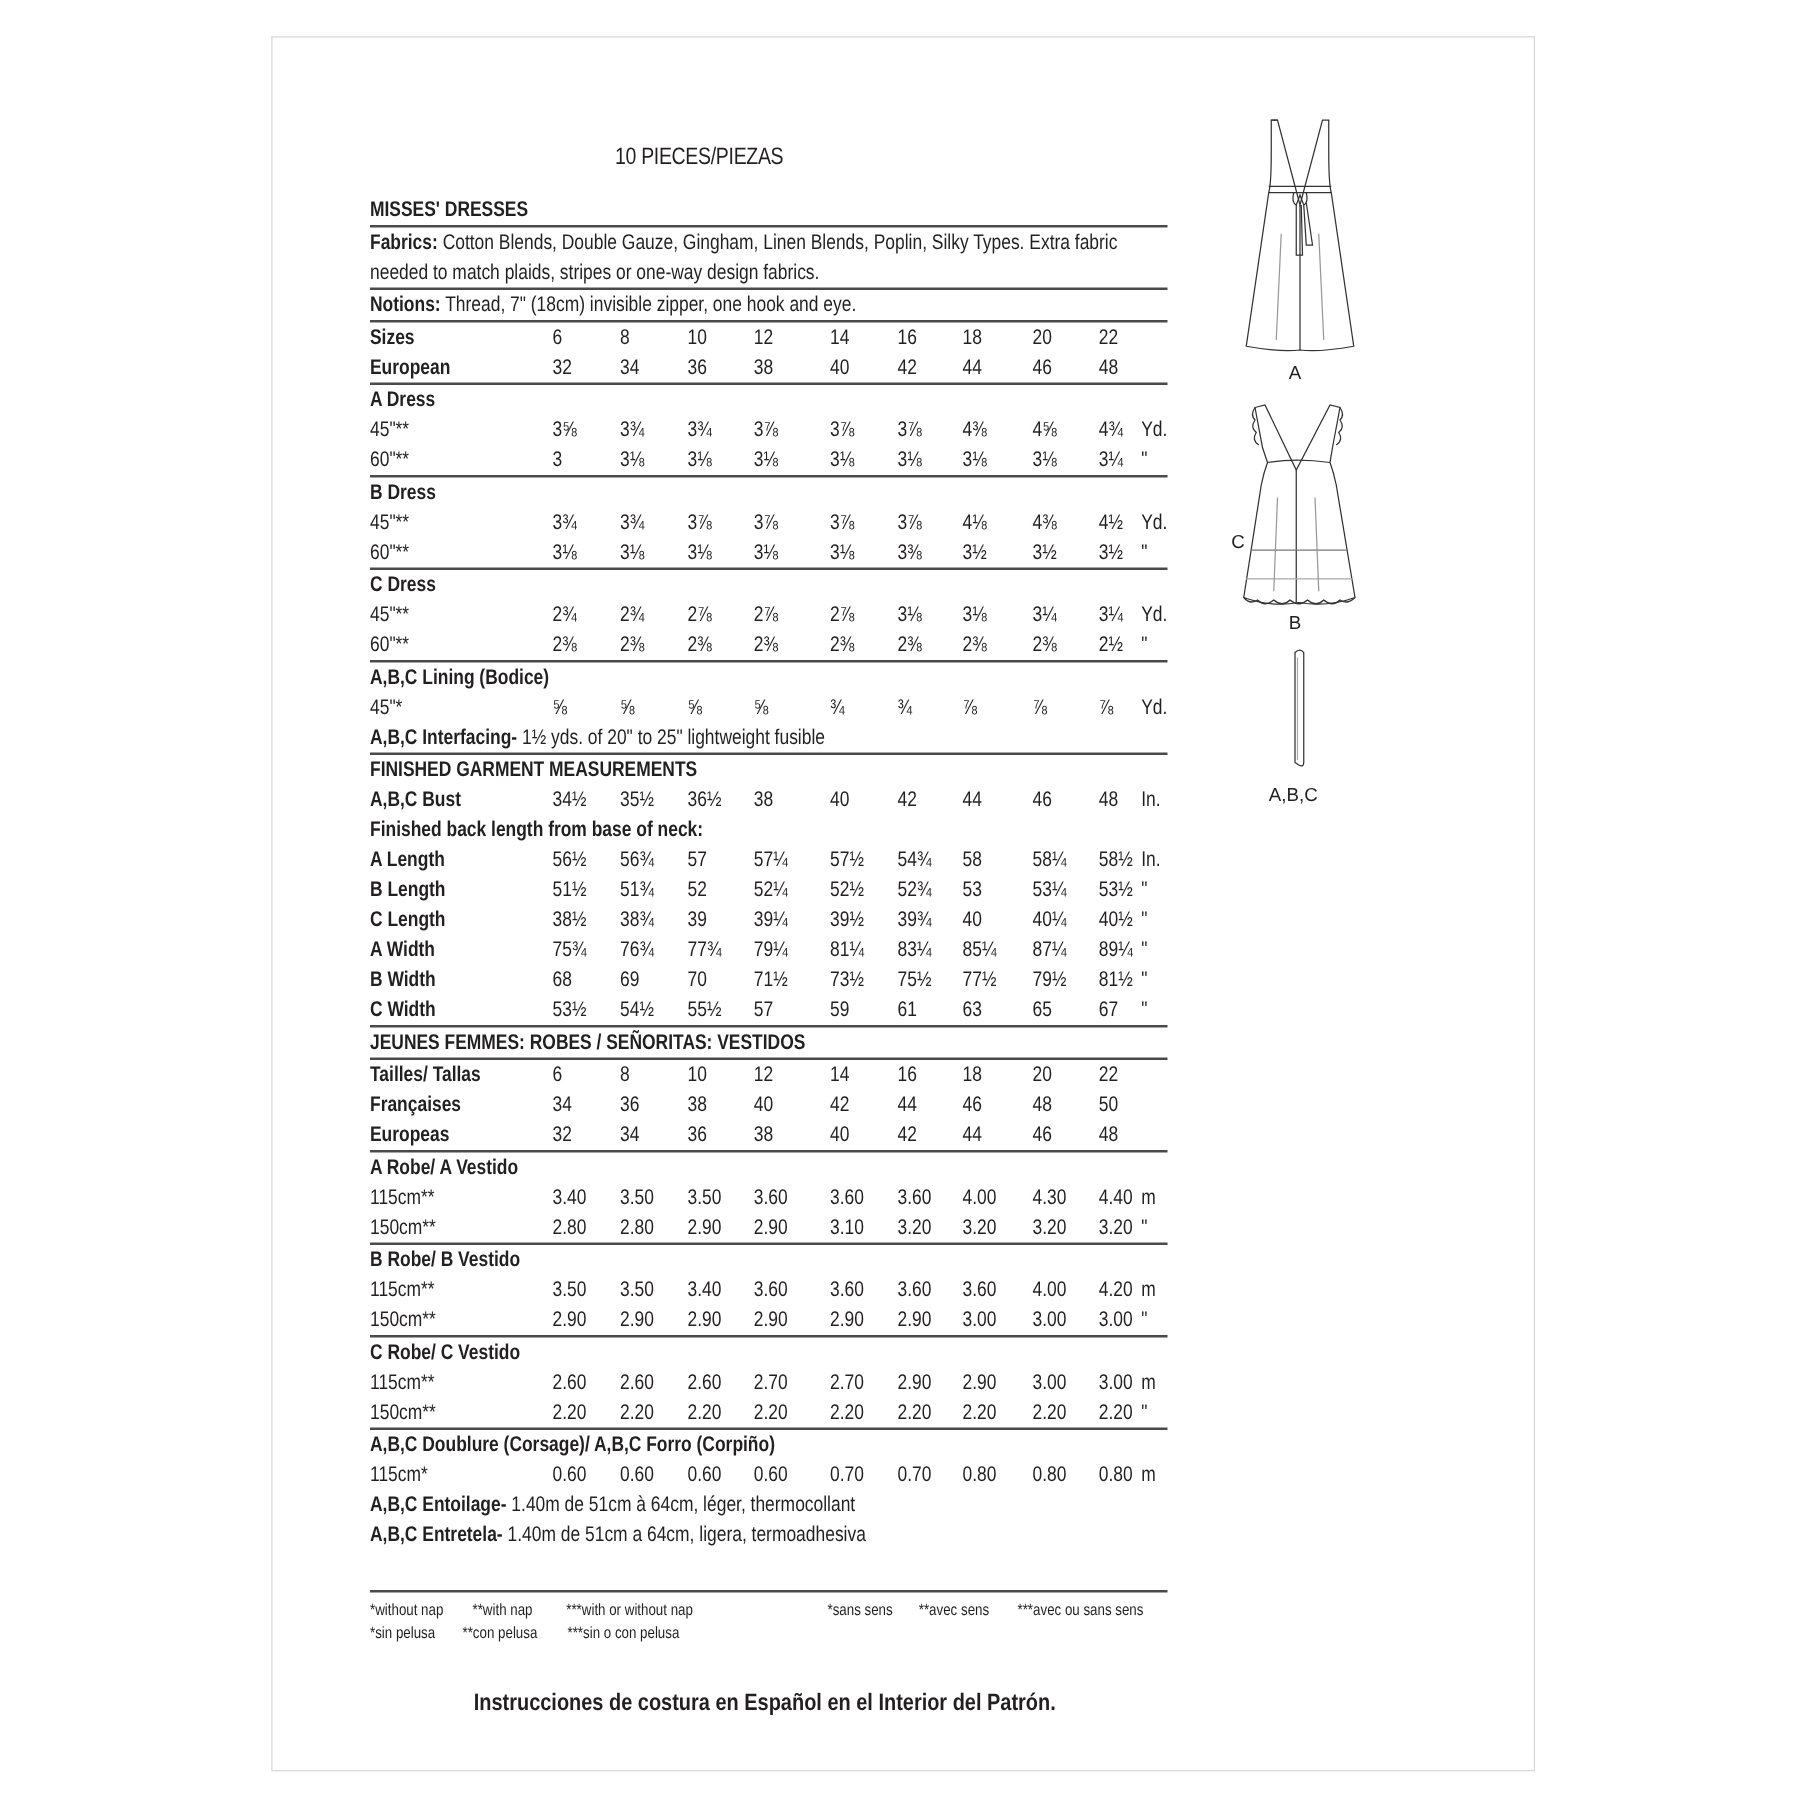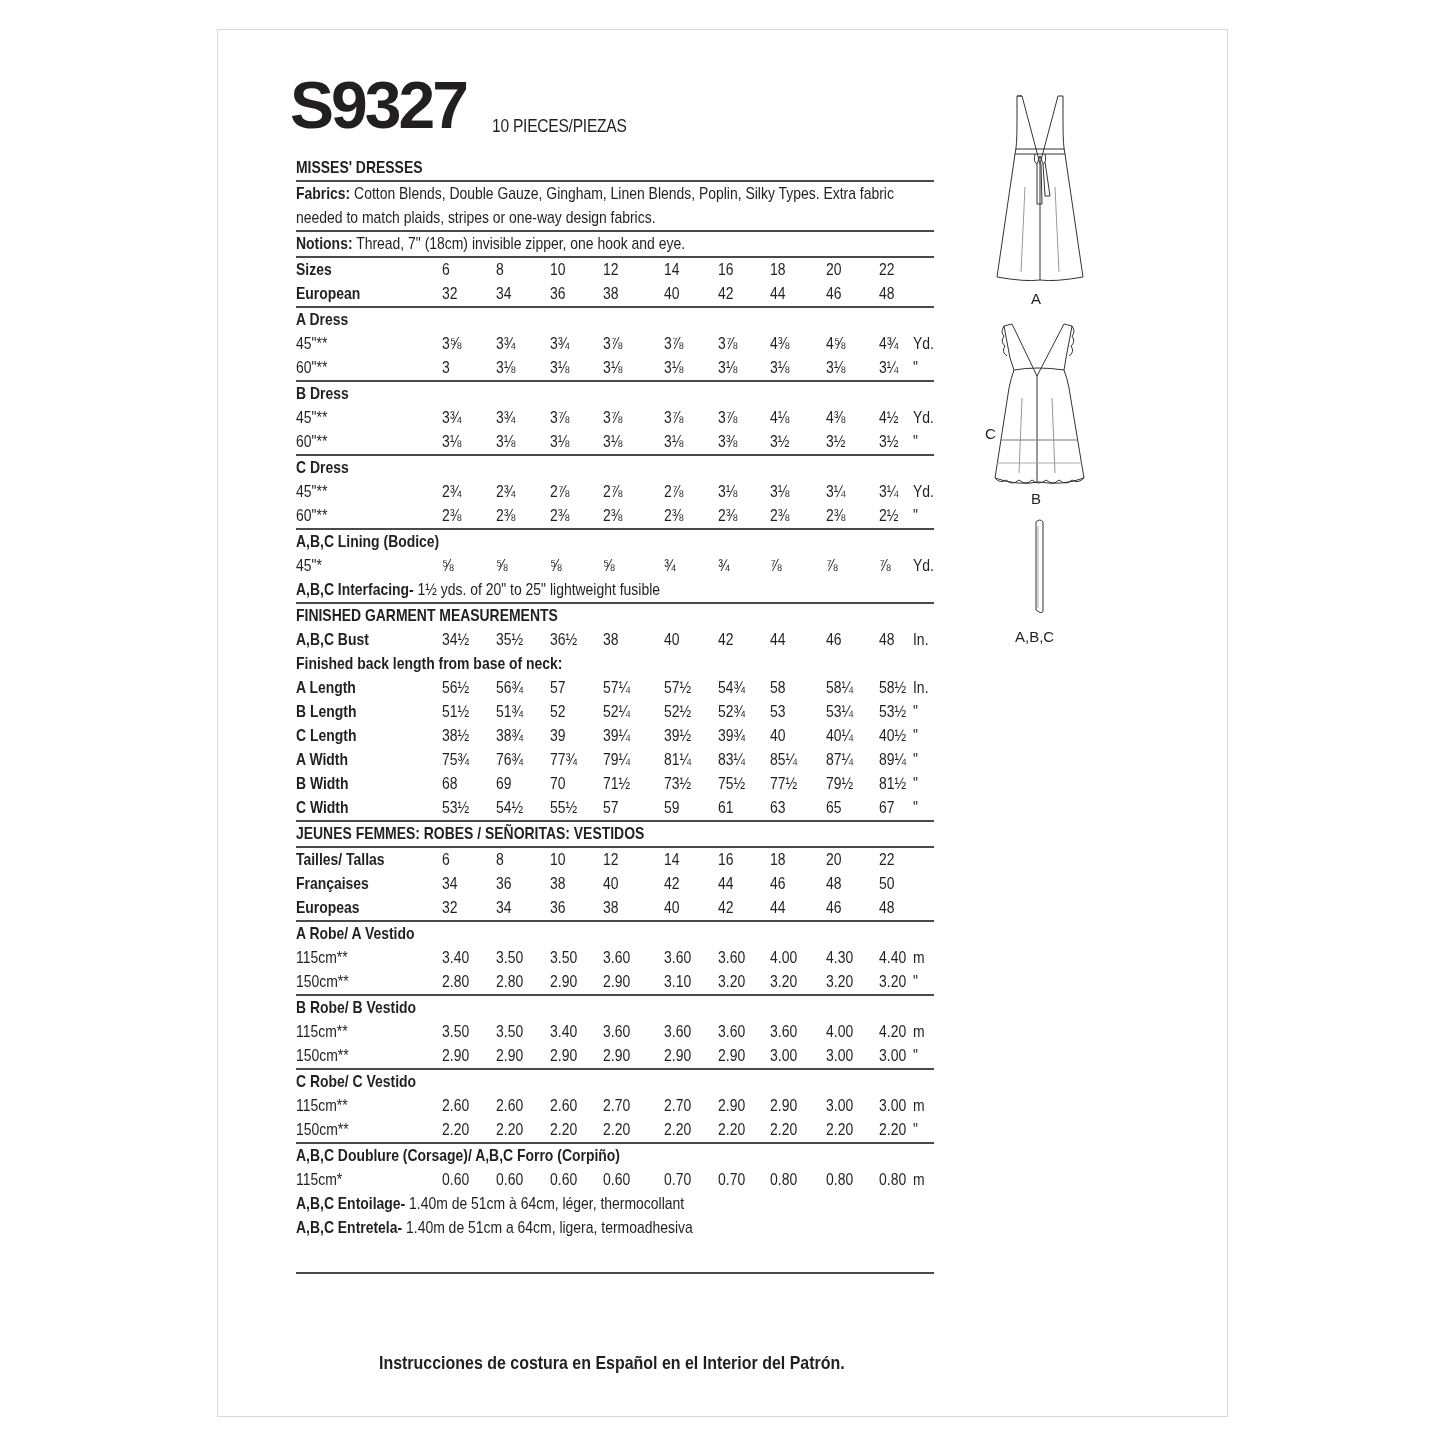--- a/index.html
+++ b/index.html
@@ -61,21 +61,20 @@
     }
   </style>
 </head>
 <body>
 
 <div class="frame"></div>
 
 <div class="content">
 
   <div class="title-row">
-    <div class="pattern-number">S9327</div>
     <div class="pieces">10 PIECES/PIEZAS</div>
   </div>
 
   <div class="section-title">MISSES' DRESSES</div>
   <div class="rule"></div>
   <div class="txt">
     <b>Fabrics:</b>
     <span>Cotton Blends, Double Gauze, Gingham, Linen Blends, Poplin, Silky Types. Extra fabric needed to match plaids, stripes or one-way design fabrics.</span>
   </div>
   <div class="rule"></div>
@@ -495,20 +494,31 @@
           <div class="cell" style="left:384px">0.80</div>
           <div class="cell" style="left:437px">0.80</div>
         </div>
         <div class="unit">m</div>
       </div>
       <div class="txt"><b>A,B,C Entoilage-</b> <span>1.40m de 51cm à 64cm, léger, thermocollant</span></div>
       <div class="txt"><b>A,B,C Entretela-</b> <span>1.40m de 51cm a 64cm, ligera, termoadhesiva</span></div>
     </div>
 
   <div class="rule" style="margin-top:32px"></div>
+  <div class="footnotes">
+    <div class="fn" style="left:0;top:0">*without nap</div>
+    <div class="fn" style="left:82px;top:0">**with nap</div>
+    <div class="fn" style="left:157px;top:0">***with or without nap</div>
+    <div class="fn" style="left:0;top:18px">*sin pelusa</div>
+    <div class="fn" style="left:74px;top:18px">**con pelusa</div>
+    <div class="fn" style="left:158px;top:18px">***sin o con pelusa</div>
+    <div class="fn" style="left:366px;top:0">*sans sens</div>
+    <div class="fn" style="left:439px;top:0">**avec sens</div>
+    <div class="fn" style="left:518px;top:0">***avec ou sans sens</div>
+  </div>
 </div>
 
 <div class="instructions">Instrucciones de costura en Español en el Interior del Patrón.</div>
 
 <svg class="illus" style="left:995px;top:92px" width="90" height="195" viewBox="0 0 90 195">
   <g fill="none" stroke="#333" stroke-width="1">
     <path d="M22 4 L27 4 L45 72 L63 4 L68 4 L68 30 Q68 55 70 62 L88 185 Q60 190 45 188 Q30 190 2 185 L20 62 Q22 55 22 30 Z" fill="#fff"></path>
     <path d="M27 4 L22 4"></path>
     <path d="M20 62 L70 62"></path>
     <path d="M20 57 L70 57"></path>

